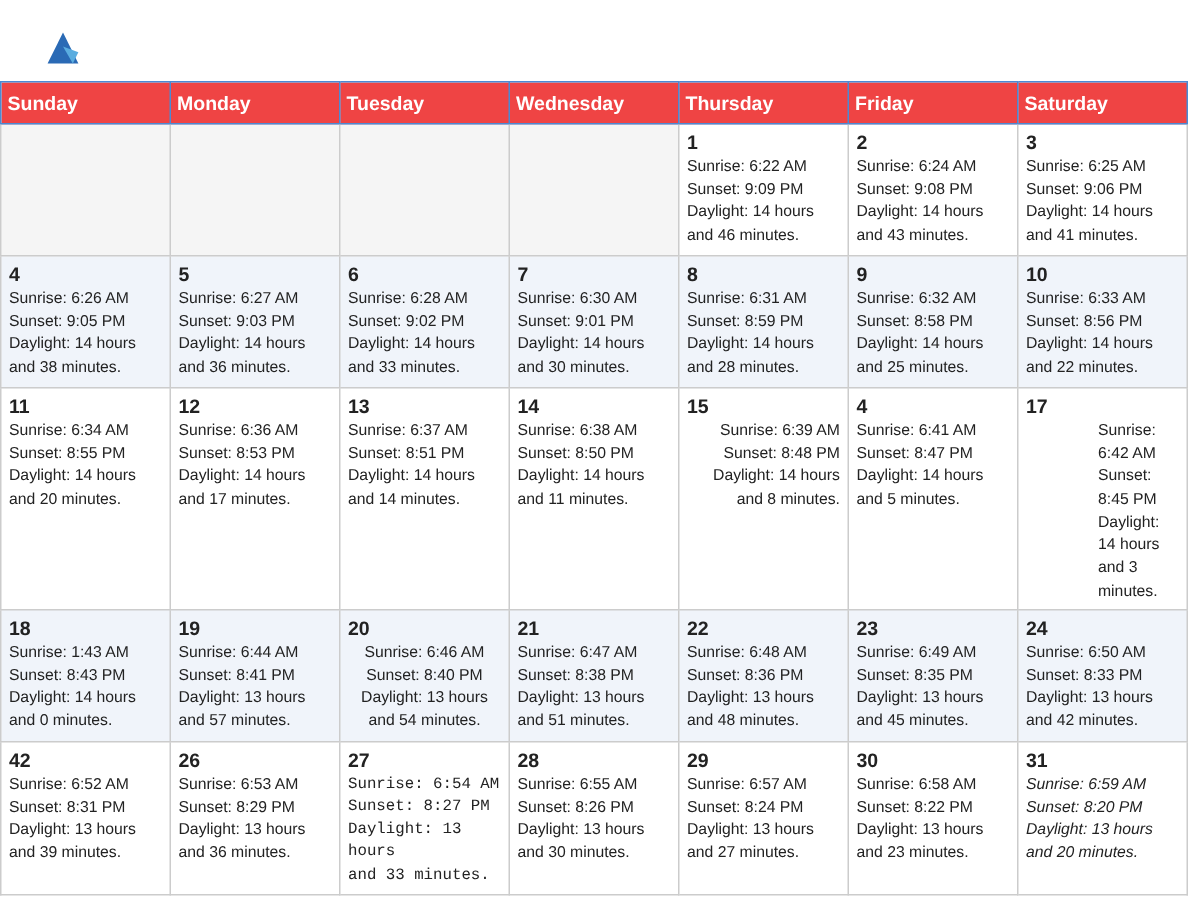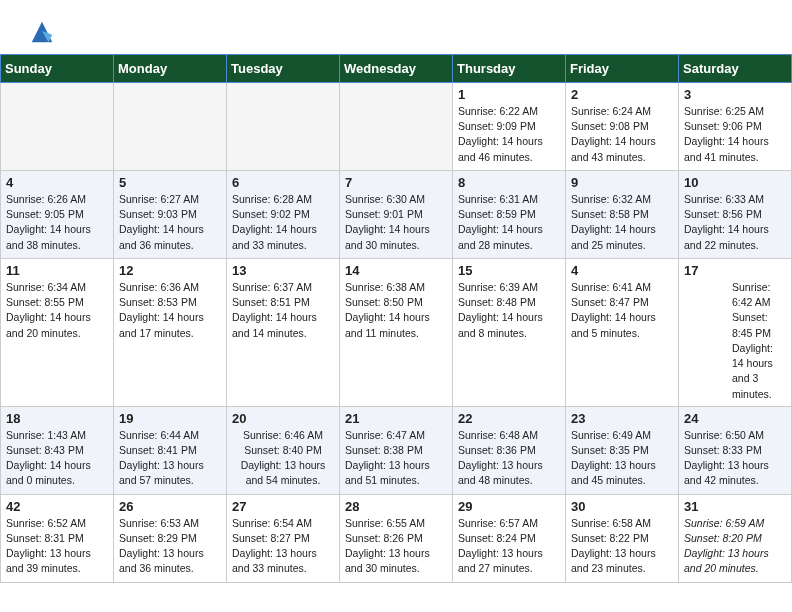--- a/index.html
+++ b/index.html
@@ -45,21 +45,21 @@
     .location {
       font-size: 15px;
       color: #444;
     }
     .calendar {
       width: 100%;
       border-collapse: collapse;
       margin: 0;
     }
     .calendar th {
-      background: #14532d;
+      background: #ef4444;
       color: #fff;
       font-size: 13px;
       font-weight: bold;
       padding: 6px 4px;
       text-align: left;
       border: 1px solid #4a8ad4;
     }
     .calendar td {
       border: 1px solid #ccc;
       vertical-align: top;
@@ -229,21 +229,21 @@
         </td>
         <td>
           <span class="day-num">14</span>
           <div class="day-info" style="white-space: pre-line;">Sunrise: 6:38 AM
 Sunset: 8:50 PM
 Daylight: 14 hours
 and 11 minutes.</div>
         </td>
         <td>
           <span class="day-num">15</span>
-          <div class="day-info" style="white-space: pre-line;">Sunrise: 6:39 AM
+          <div class="day-info" style="white-space: pre-line; text-align: right;">Sunrise: 6:39 AM
 Sunset: 8:48 PM
 Daylight: 14 hours
 and 8 minutes.</div>
         </td>
         <td>
           <span class="day-num">4</span>
           <div class="day-info" style="white-space: pre-line;">Sunrise: 6:41 AM
 Sunset: 8:47 PM
 Daylight: 14 hours
 and 5 minutes.</div>
@@ -317,21 +317,21 @@
         </td>
         <td>
           <span class="day-num">26</span>
           <div class="day-info" style="white-space: pre-line;">Sunrise: 6:53 AM
 Sunset: 8:29 PM
 Daylight: 13 hours
 and 36 minutes.</div>
         </td>
         <td>
           <span class="day-num">27</span>
-          <div class="day-info" style="white-space: pre-line;">Sunrise: 6:54 AM
+          <div class="day-info" style="white-space: pre-line; font-family: Liberation Mono, monospace;">Sunrise: 6:54 AM
 Sunset: 8:27 PM
 Daylight: 13 hours
 and 33 minutes.</div>
         </td>
         <td>
           <span class="day-num">28</span>
           <div class="day-info" style="white-space: pre-line;">Sunrise: 6:55 AM
 Sunset: 8:26 PM
 Daylight: 13 hours
 and 30 minutes.</div>

